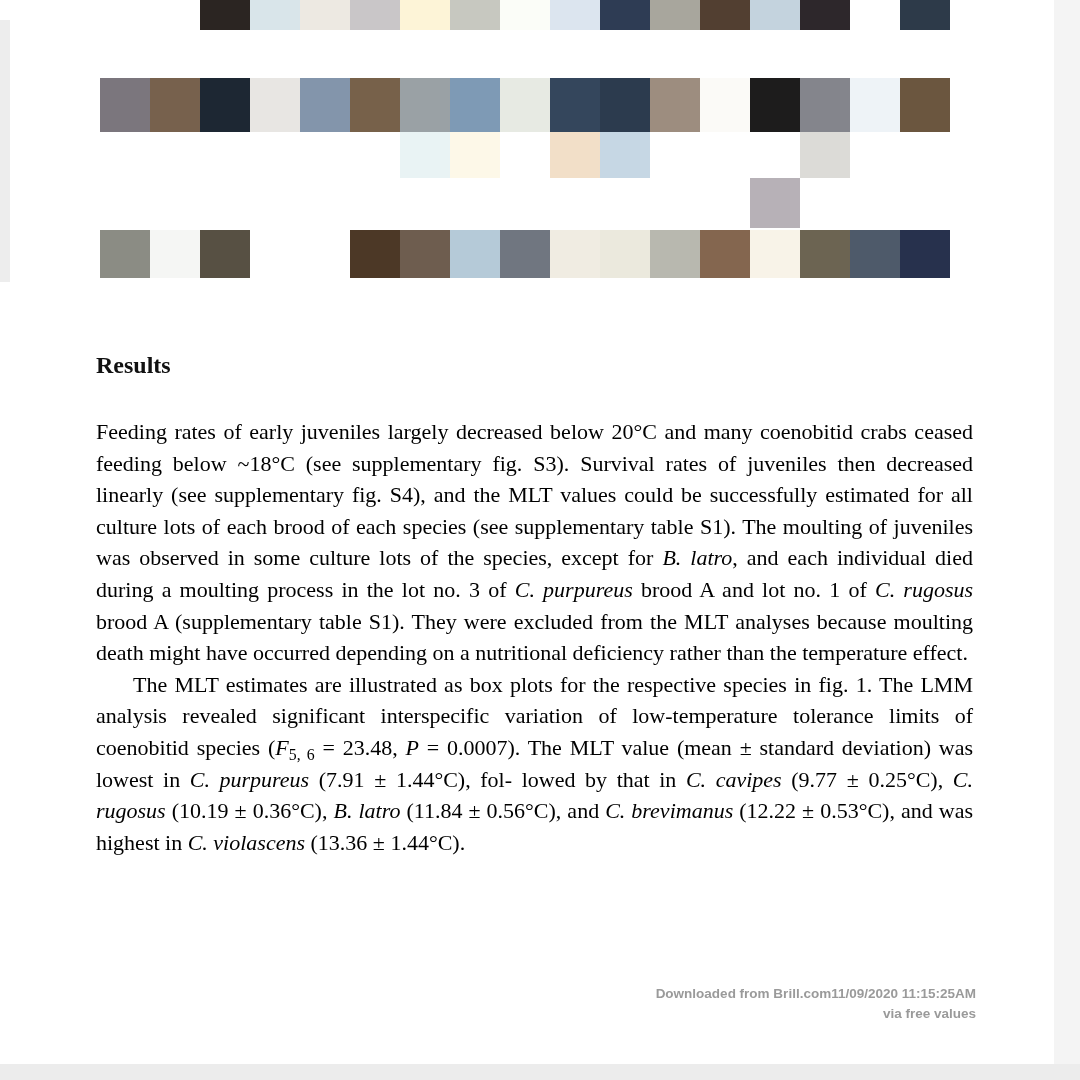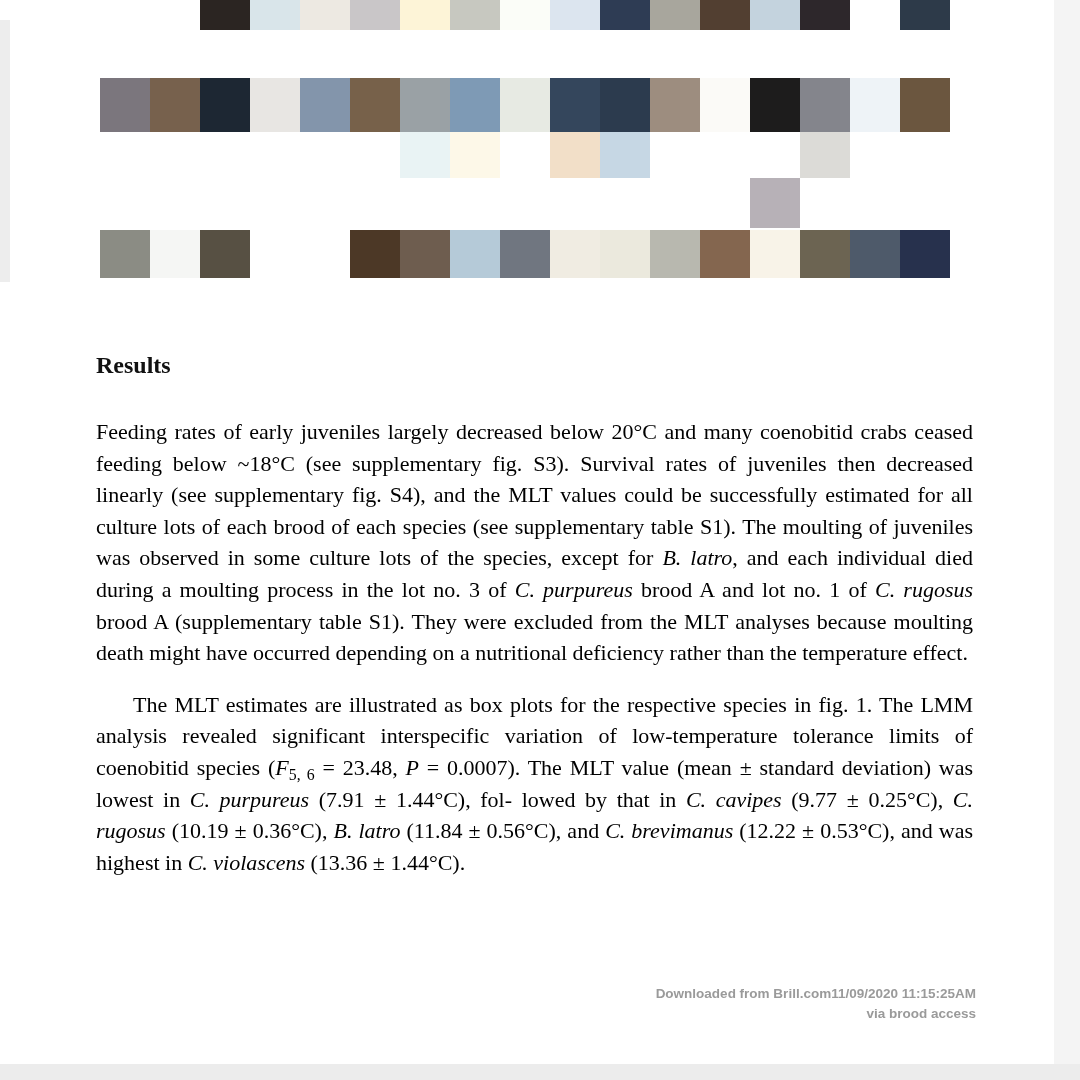--- a/index.html
+++ b/index.html
@@ -9,21 +9,21 @@
         box-shadow:0 4px 6px rgba(0,0,0,0.28);}
   .figure{position:absolute;left:0;top:0;width:1056px;height:290px;}
   .cell{position:absolute;}
   .watermark{position:absolute;left:724px;top:86px;width:150px;font-size:17px;
              letter-spacing:1px;color:#5d5d64;opacity:0.65;filter:blur(1.3px);
              font-family:"Liberation Serif",serif;white-space:nowrap;}
   .heading{position:absolute;left:96px;top:352px;font-size:24px;font-weight:bold;color:#111;}
   .body-text{position:absolute;left:96px;top:416px;width:877px;font-size:22px;
              line-height:31.6px;color:#000000;text-align:justify;hyphens:none;}
   .body-text p{margin:0;padding:0;}
-  .body-text p.indent{text-indent:37px;margin-top:20px;}
+  .body-text p.indent{text-indent:37px;}
   .it{font-style:italic;}
   sub{font-size:0.72em;line-height:0;}
   .footer{position:absolute;right:80px;top:984px;text-align:right;
           font-family:"Liberation Sans","DejaVu Sans",sans-serif;font-size:13.5px;
           line-height:20px;color:#9a9a9a;font-weight:bold;}
   .right-strip{position:absolute;right:0;top:0;width:26px;height:1064px;background:#f4f4f4;}
   .bottom-strip{position:absolute;left:0;top:1064px;width:1080px;height:16px;background:#ececec;}
 </style>
 </head>
 <body>
@@ -86,18 +86,18 @@
         <div class="cell" style="left: 850px; top: 230px; width: 50px; height: 48px; background: rgb(78, 90, 106);"></div>
         <div class="cell" style="left: 900px; top: 230px; width: 50px; height: 48px; background: rgb(39, 49, 77);"></div>
       </div>
     <div class="heading">Results</div>
     <div class="body-text">
       <p><span>Feeding rates of early juveniles largely decreased below 20°C and many coenobitid crabs ceased feeding below ~18°C (see supplementary fig. S3). Survival rates of juveniles then decreased linearly (see supplementary fig. S4), and the MLT values could be successfully estimated for all culture lots of each brood of each species (see supplementary table S1). The moulting of juveniles was observed in some culture lots of the species, except for </span><span class="it">B. latro</span><span>, and each individual died during a moulting process in the lot no. 3 of </span><span class="it">C. purpureus</span><span> brood A and lot no. 1 of </span><span class="it">C. rugosus</span><span> brood A (supplementary table S1). They were excluded from the MLT analyses because moulting death might have occurred depending on a nutritional deficiency rather than the temperature effect.</span></p>
       <p class="indent"><span>The MLT estimates are illustrated as box plots for the respective species in fig. 1. The LMM analysis revealed significant interspecific variation of low-temperature tolerance limits of coenobitid species (</span><span class="it">F</span><sub>5, 6</sub><span> = 23.48, </span><span class="it">P</span><span> = 0.0007). The MLT value (mean ± standard deviation) was lowest in </span><span class="it">C. purpureus</span><span> (7.91 ± 1.44°C), fol- lowed by that in </span><span class="it">C. cavipes</span><span> (9.77 ± 0.25°C), </span><span class="it">C. rugosus</span><span> (10.19 ± 0.36°C), </span><span class="it">B. latro</span><span> (11.84 ± 0.56°C), and </span><span class="it">C. brevimanus</span><span> (12.22 ± 0.53°C), and was highest in </span><span class="it">C. violascens</span><span> (13.36 ± 1.44°C).</span></p>
     </div>
     <div class="footer">
       <div>Downloaded from Brill.com11/09/2020 11:15:25AM</div>
-      <div>via brood access</div>
+      <div>via free values</div>
     </div>
   </div>
   <div class="right-strip"></div>
   <div class="bottom-strip"></div>
 </div>
 
 </body></html>

